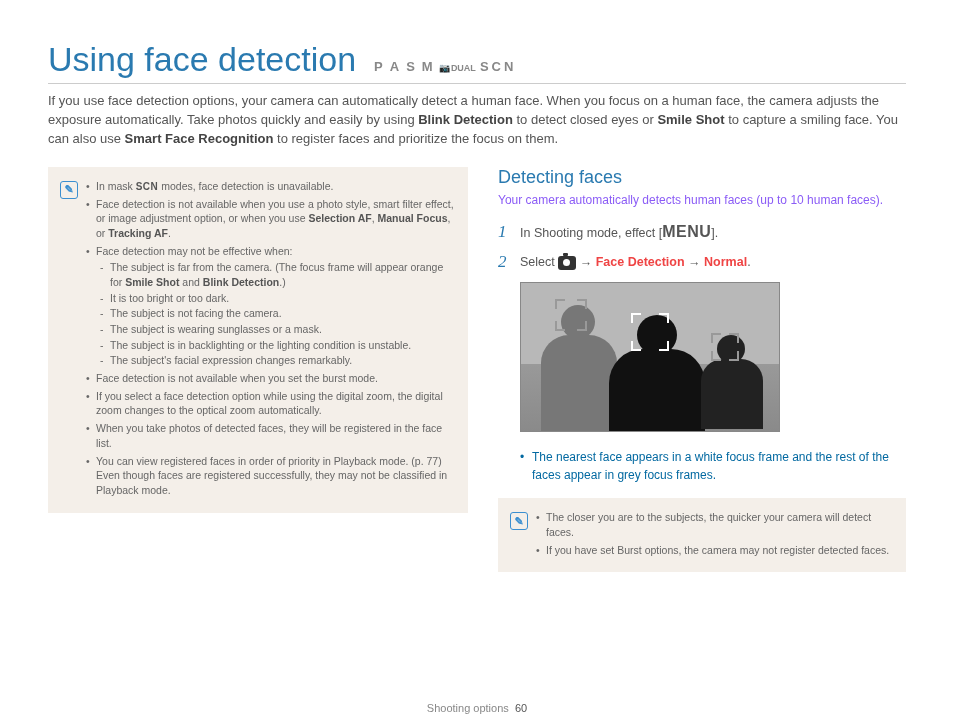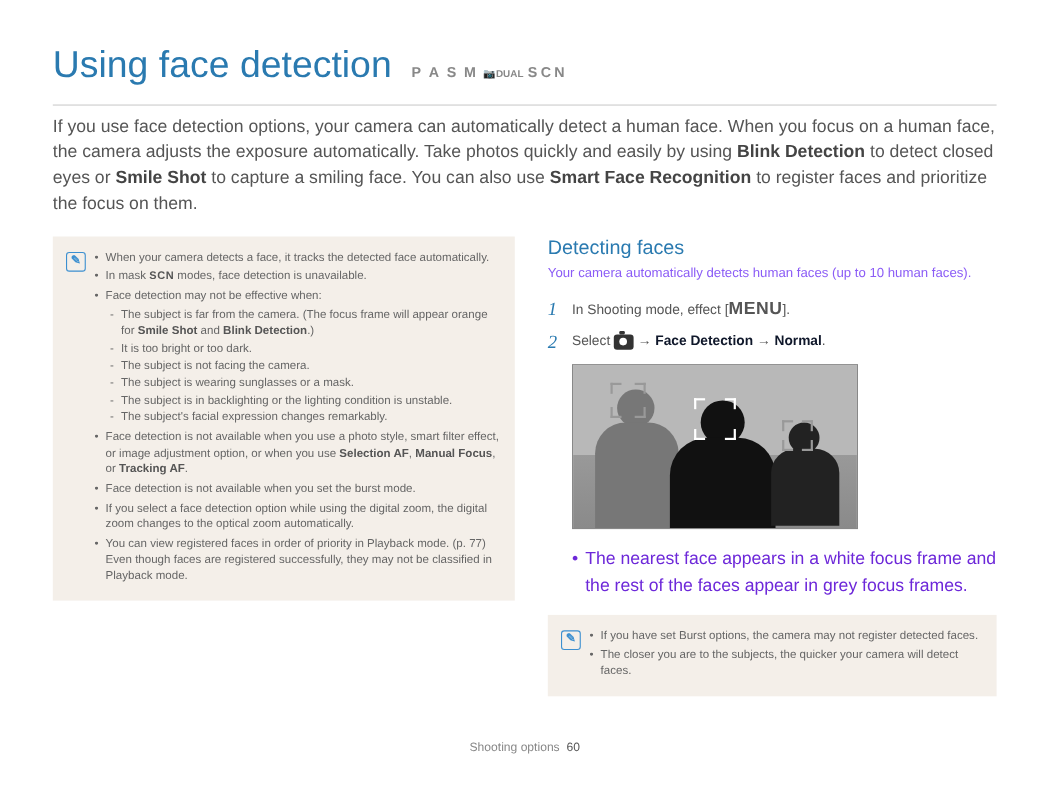--- a/index.html
+++ b/index.html
@@ -9,21 +9,21 @@
     width: 954px;
     height: 720px;
     padding: 40px 48px 20px 48px;
     color: #555;
     position: relative;
   }
   .title-row {
     display: flex;
     align-items: baseline;
     border-bottom: 1px solid #ccc;
-    padding-bottom: 16px;
+    padding-bottom: 4px;
     margin-bottom: 8px;
   }
   .page-title {
     font-family: "Arial Narrow", Arial, sans-serif;
     font-stretch: condensed;
     font-size: 34px;
     font-weight: 400;
     color: #2a7ab0;
     letter-spacing: 0px;
     margin-right: 18px;
@@ -32,21 +32,21 @@
     font-size: 13px;
     font-weight: bold;
     color: #888;
     letter-spacing: 3px;
     display: flex;
     align-items: baseline;
     gap: 4px;
   }
   .mode-dual { font-size: 9px; letter-spacing: 0; font-weight: bold; }
   .intro {
-    font-size: 16px;
+    font-size: 13px;
     line-height: 1.45;
     color: #555;
     margin-bottom: 18px;
   }
   .intro b { font-weight: bold; color: #444; }
   .columns {
     display: flex;
     gap: 30px;
   }
   .col-left { flex: 0 0 420px; }
@@ -152,21 +152,21 @@
   }
   .cam-icon::after {
     content: "";
     position: absolute;
     top: 3px; left: 5px;
     width: 7px; height: 7px;
     border-radius: 50%;
     background: #fff;
   }
   .arrow { color: #555; }
-  .steps b { color: #0f172a; text-align: center; }
+  .steps b { color: #ef4444; text-align: center; }
 
   .photo-illus {
     width: 260px;
     height: 150px;
     border: 1px solid #888;
     margin: 8px 0 16px 22px;
     position: relative;
     overflow: hidden;
     background: linear-gradient(#b8b8b8 0%, #b8b8b8 55%, #999 55%, #8a8a8a 100%);
   }
@@ -197,37 +197,37 @@
   .ff-white.corners::before { top:-2px; left:-2px; border-color:#fff; border-right:none; border-bottom:none;}
   .ff-white.corners::after  { top:-2px; right:-2px; border-color:#fff; border-left:none; border-bottom:none;}
   .ff-white.corners span::before{ bottom:-2px; left:-2px; border-color:#fff; border-right:none; border-top:none;}
   .ff-white.corners span::after { bottom:-2px; right:-2px; border-color:#fff; border-left:none; border-top:none;}
   .ff-grey.corners::before { top:-2px; left:-2px; border-color:#999; border-right:none; border-bottom:none;}
   .ff-grey.corners::after  { top:-2px; right:-2px; border-color:#999; border-left:none; border-bottom:none;}
   .ff-grey.corners span::before{ bottom:-2px; left:-2px; border-color:#999; border-right:none; border-top:none;}
   .ff-grey.corners span::after { bottom:-2px; right:-2px; border-color:#999; border-left:none; border-top:none;}
 
   .result-bullet {
-    font-size: 16px;
-    color: #6d28d9;
+    font-size: 12px;
+    color: #0369a1;
     padding-left: 34px;
     position: relative;
     line-height: 1.5;
     margin-bottom: 14px;
   }
   .result-bullet::before {
     content: "•";
     position: absolute;
     left: 22px;
   }
 
   .note-box.small { font-size: 10.5px; }
   .footer {
     position: absolute;
-    bottom: 34px;
+    bottom: 6px;
     left: 0; right: 0;
     text-align: center;
     font-size: 11px;
     color: #888;
   }
   .footer .pnum { color: #555; }
 </style>
 </head>
 <body>
 
@@ -246,36 +246,36 @@
 <p class="intro">
   <span>If you use face detection options, your camera can automatically detect a human face. When you focus on a human face, the camera adjusts the exposure automatically. Take photos quickly and easily by using </span><b>Blink Detection</b><span> to detect closed eyes or </span><b>Smile Shot</b><span> to capture a smiling face. You can also use </span><b>Smart Face Recognition</b><span> to register faces and prioritize the focus on them.</span>
 </p>
 
 <div class="columns">
   <div class="col-left">
     <div class="note-box">
       <div class="note-icon">✎</div>
       <div class="note-content">
         <ul>
-          <li>When your camera detects a face, it tracks the detected face automatically.</li>
           <li><span>In mask </span><b class="scn-inline">SCN</b><span> modes, face detection is unavailable.</span></li>
+          <li><span>Face detection is not available when you use a photo style, smart filter effect, or image adjustment option, or when you use </span><b>Selection AF</b><span>, </span><b>Manual Focus</b><span>, or </span><b>Tracking AF</b><span>.</span></li>
           <li>
             <span>Face detection may not be effective when:</span>
             <ul class="sublist">
               <li><span>The subject is far from the camera. (The focus frame will appear orange for </span><b>Smile Shot</b><span> and </span><b>Blink Detection</b><span>.)</span></li>
               <li>It is too bright or too dark.</li>
               <li>The subject is not facing the camera.</li>
               <li>The subject is wearing sunglasses or a mask.</li>
               <li>The subject is in backlighting or the lighting condition is unstable.</li>
               <li>The subject's facial expression changes remarkably.</li>
             </ul>
           </li>
-          <li><span>Face detection is not available when you use a photo style, smart filter effect, or image adjustment option, or when you use </span><b>Selection AF</b><span>, </span><b>Manual Focus</b><span>, or </span><b>Tracking AF</b><span>.</span></li>
           <li>Face detection is not available when you set the burst mode.</li>
           <li>If you select a face detection option while using the digital zoom, the digital zoom changes to the optical zoom automatically.</li>
+          <li>When you take photos of detected faces, they will be registered in the face list.</li>
           <li>You can view registered faces in order of priority in Playback mode. (p. 77) Even though faces are registered successfully, they may not be classified in Playback mode.</li>
         </ul>
       </div>
     </div>
   </div>
 
   <div class="col-right">
     <h2 class="section-heading">Detecting faces</h2>
     <p class="section-sub">Your camera automatically detects human faces (up to 10 human faces).</p>
 
@@ -311,22 +311,22 @@
       <div class="focus-frame corners ff-white" style="top:32px; left:112px; width:34px; height:34px;"><span></span></div>
       <div class="focus-frame corners ff-grey" style="top:52px; left:192px; width:24px; height:24px;"><span></span></div>
     </div>
 
     <p class="result-bullet">The nearest face appears in a white focus frame and the rest of the faces appear in grey focus frames.</p>
 
     <div class="note-box small">
       <div class="note-icon">✎</div>
       <div class="note-content">
         <ul>
+          <li>The closer you are to the subjects, the quicker your camera will detect faces.</li>
           <li>If you have set Burst options, the camera may not register detected faces.</li>
-          <li>The closer you are to the subjects, the quicker your camera will detect faces.</li>
         </ul>
       </div>
     </div>
   </div>
 </div>
 
 <div class="footer">
   <span>Shooting options</span>&nbsp;&nbsp;<span class="pnum">60</span>
 </div>
 

